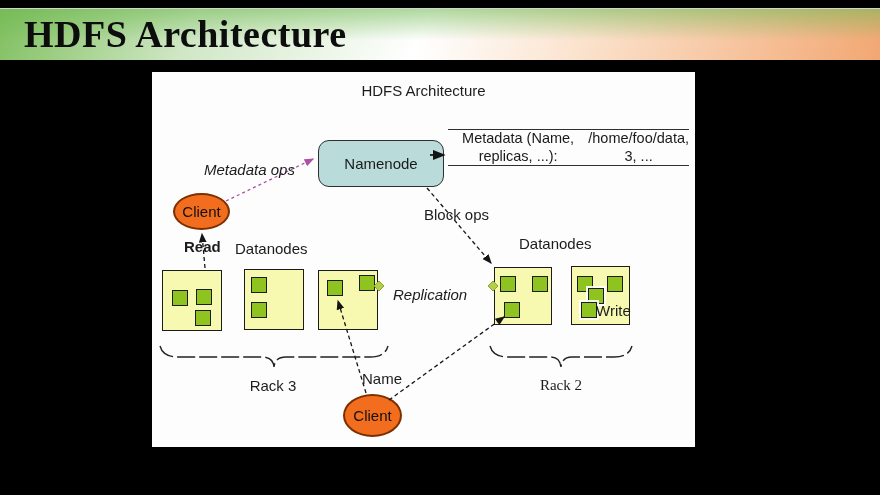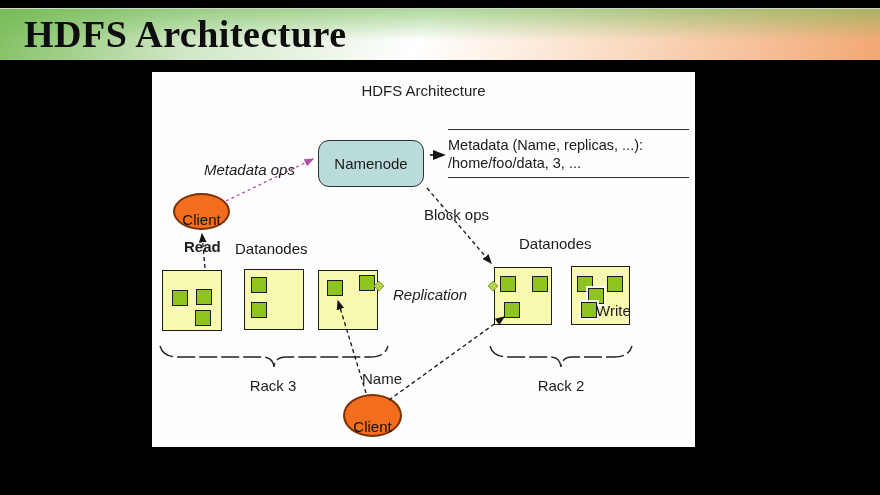--- a/index.html
+++ b/index.html
@@ -24,35 +24,35 @@
   .panel {
     position:absolute; left:152px; top:72px; width:543px; height:375px;
     background:#fdfdfd; color:#1a1a1a;
   }
   .abs { position:absolute; }
   .lbl { position:absolute; font-size:15px; color:#1c1c1c; white-space:nowrap; }
 
   .diagram-title { left:0; top:10px; width:100%; text-align:center; font-size:15px; }
 
   .namenode {
-    left:166px; top:68px; width:106px; height:47px;
+    left:166px; top:68px; width:126px; height:47px;
     background:#b9dcda; border:1.5px solid #2f2f2f; border-radius:11px;
     display:flex; align-items:center; justify-content:center; font-size:15px;
   }
 
   .meta-note {
-    left:296px; top:57px; width:241px; height:49px;
+    left:296px; top:57px; width:241px; height:37px;
     border-top:1.5px solid #2f2f2f; border-bottom:1.5px solid #2f2f2f;
-    display:flex; flex-direction:column; align-items:flex-start; justify-content:center;
+    display:flex; flex-direction:row; align-items:flex-end; justify-content:center;
     font-size:14.5px; line-height:18px; text-align:center;
   }
 
   .client {
     background:#f26d1d; border:2px solid #7c2f00; border-radius:50%;
-    display:flex; align-items:flex-end; justify-content:center;
+    display:flex; align-items:center; justify-content:center;
     font-size:15px; color:#111;
   }
   .client-top    { left:21px;  top:121px; width:57px; height:37px; }
   .client-bottom { left:191px; top:322px; width:59px; height:43px; }
 
   .dn {
     position:absolute; background:#f8f9b0; border:1.5px solid #1c1c1c;
   }
   .blk {
     position:absolute; width:16px; height:16px;
@@ -145,15 +145,15 @@
   <div class="lbl diagram-title">HDFS Architecture</div>
   <div class="lbl" style="left:52px;  top:89px;font-style:italic;">Metadata ops</div>
   <div class="lbl" style="left:264px; top:134px;margin-left:8px;">Block ops</div>
   <div class="lbl" style="left:32px;  top:166px;font-weight:bold;">Read</div>
   <div class="lbl" style="left:83px;  top:168px;">Datanodes</div>
   <div class="lbl" style="left:367px; top:163px;">Datanodes</div>
   <div class="lbl" style="left:241px; top:214px;font-style:italic;">Replication</div>
   <div class="lbl" style="left:444px; top:230px;">Write</div>
   <div class="lbl" style="left:210px; top:298px;">Name</div>
   <div class="lbl" style="left:71px;  top:305px; width:100px; text-align:center;">Rack 3</div>
-  <div class="lbl" style="left:359px; top:305px; width:100px; text-align:center;">Rack 2</div>
+  <div class="lbl" style="left:359px; top:305px; width:100px; text-align:center;font-family:Liberation Serif, serif;">Rack 2</div>
 
 </div>
 
 </body></html>

